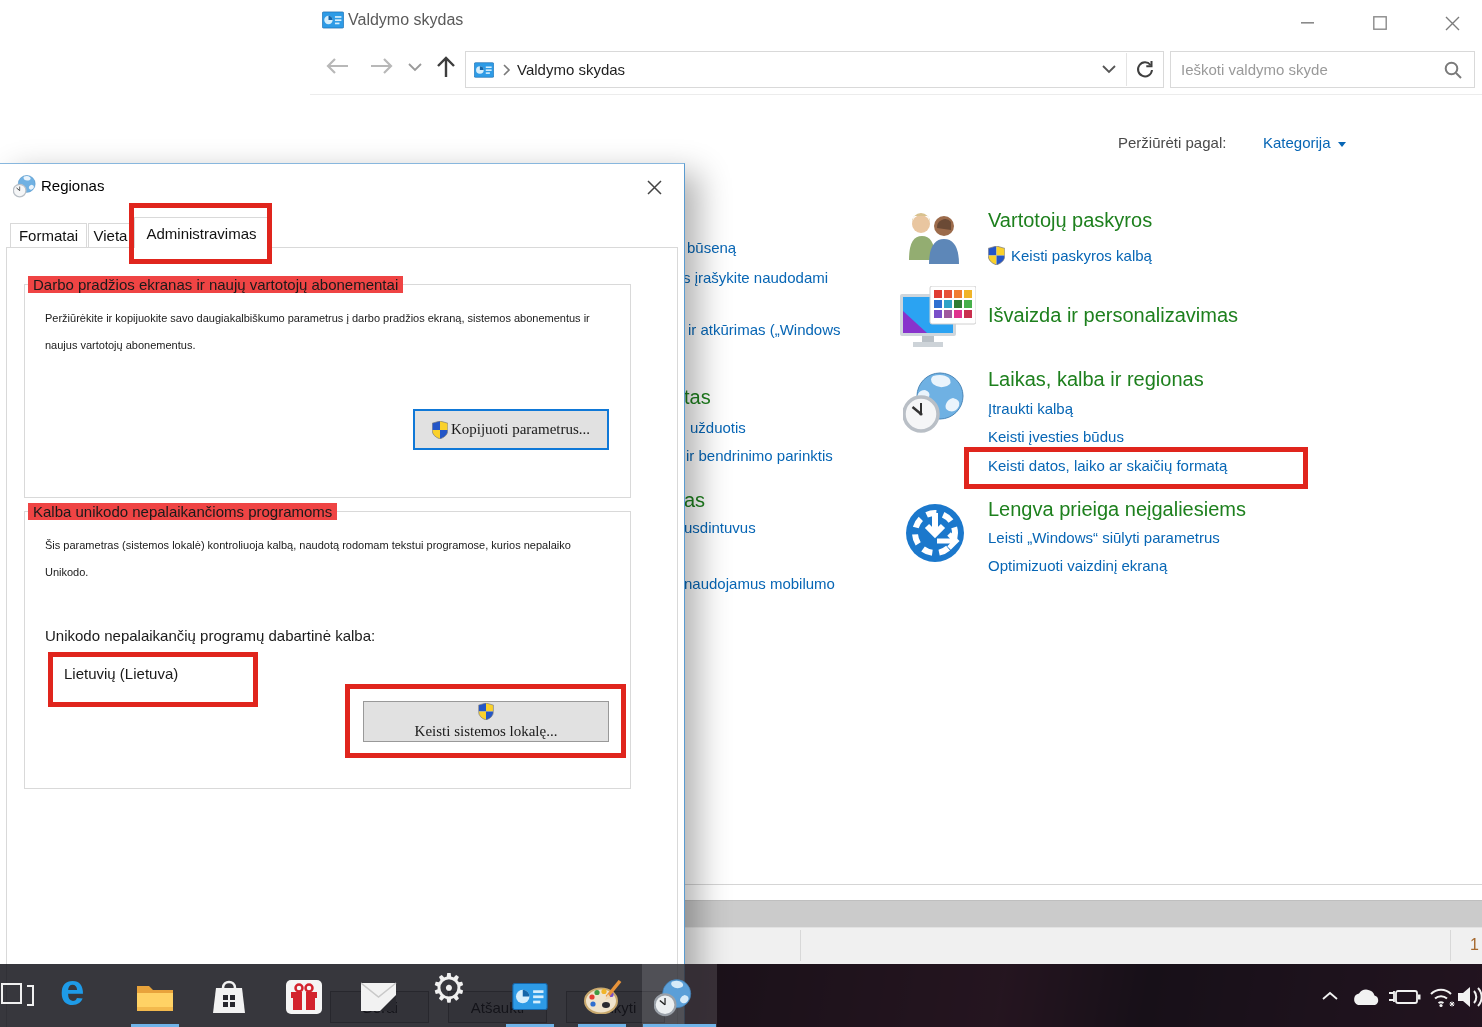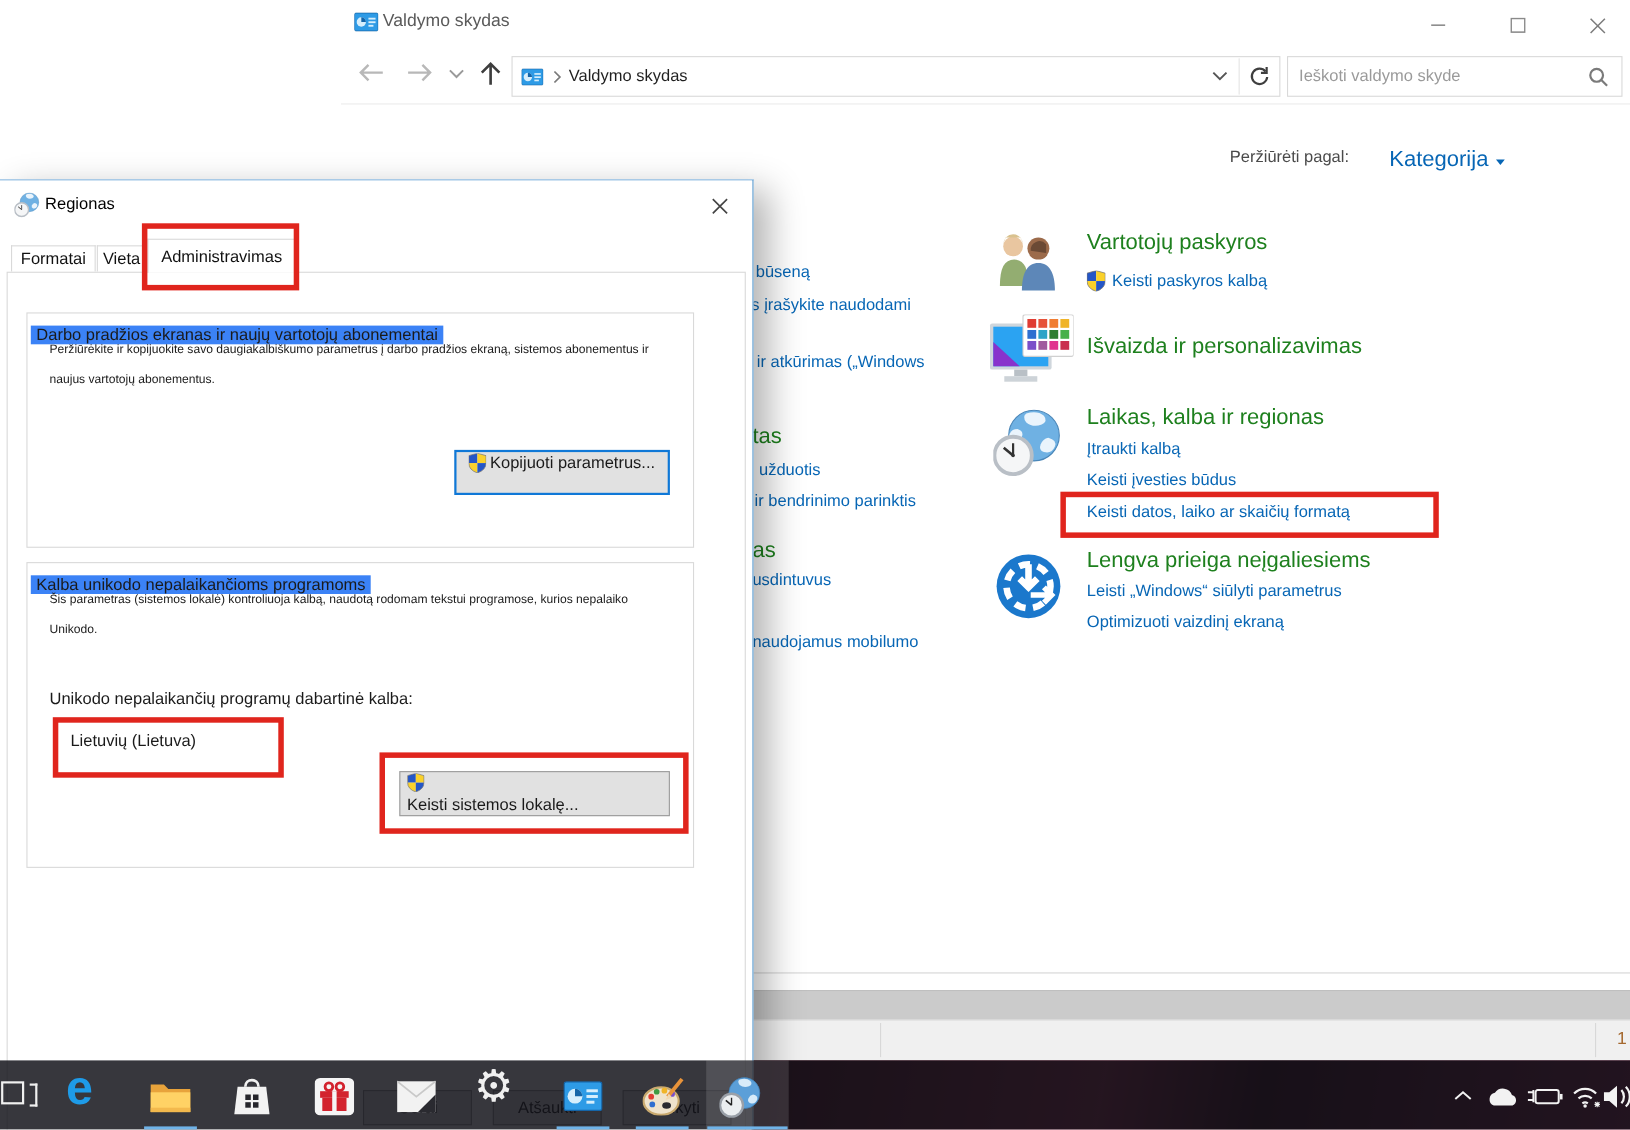--- a/index.html
+++ b/index.html
@@ -14,21 +14,21 @@
   .addr{left:465px;top:51px;width:697px;height:35px;border:1px solid #d9d9d9;background:#fff;display:flex;align-items:center;}
   .addr .crumb{font-size:15px;color:#1f1f1f;margin-left:6px;}
   .addr .sep{width:1px;height:33px;background:#e4e4e4;}
   .search{left:1170px;top:51px;width:303px;height:35px;border:1px solid #d9d9d9;background:#fff;display:flex;align-items:center;}
   .search input{flex:1;border:0;outline:0;font-family:inherit;font-size:15px;color:#333;padding:0 10px;background:transparent;}
   .search input::placeholder{color:#9a9a9a;}
   .navline{left:310px;top:94px;width:1172px;height:1px;background:#ececec;}
 
   .heading{left:418px;top:126px;font-size:24px;font-weight:400;color:#1e4f87;}
   .viewby-l{left:1118px;top:134px;font-size:15px;color:#4a4a4a;}
-  .viewby-v{left:1263px;top:134px;font-size:20px;color:#0766b5;display:flex;align-items:center;gap:7px;cursor:pointer;}
+  .viewby-v{left:1263px;top:134px;font-size:15px;color:#0766b5;display:flex;align-items:center;gap:7px;cursor:pointer;}
   .caret{width:0;height:0;border-left:4px solid transparent;border-right:4px solid transparent;border-top:5px solid #0766b5;margin-top:3px;}
 
   .frag{font-size:15px;color:#0766b5;white-space:nowrap;}
   .frag-h{font-size:20px;color:#1e801e;}
   .f0{left:687px;top:239px}.f1{left:683px;top:269px}.f2{left:688px;top:321px}
   .f3{left:684px;top:386px}.f4{left:690px;top:419px}.f5{left:686px;top:447px}
   .f6{left:684px;top:489px}.f7{left:684px;top:519px}.f8{left:684px;top:575px}
 
   .cat-title{font-size:20px;color:#1e801e;white-space:nowrap;cursor:pointer;}
   .cat-link{font-size:15px;color:#0766b5;white-space:nowrap;cursor:pointer;}
@@ -47,28 +47,28 @@
   .dlg-title{left:41px;top:13px;font-size:15px;color:#000;}
   .dlg-close{left:636px;top:8px;width:36px;height:30px;display:flex;align-items:center;justify-content:center;cursor:pointer;}
   .tab{top:59px;height:24px;background:#fff;border:1px solid #d9d9d9;border-bottom:none;
        display:flex;align-items:center;justify-content:center;font-size:15px;color:#111;cursor:pointer;box-sizing:border-box;}
   .tab0{left:10px;width:77px}.tab1{left:88px;width:45px}
   .tab-active{left:134px;top:53px;width:135px;height:31px;z-index:2;}
   .panel{left:6px;top:83px;width:672px;height:901px;border:1px solid #d9d9d9;background:#fff;box-sizing:border-box;}
   .group{border:1px solid #d9d9d9;background:#fff;}
   .g1{left:24px;top:120px;width:605px;height:212px;}
   .g2{left:24px;top:347px;width:605px;height:276px;}
-  .legend{font-size:15px;color:#1a1a1a;background:#3b82f6;padding:0 5px;white-space:nowrap;margin-top:20px;}
+  .legend{font-size:15px;color:#1a1a1a;background:#ef4444;padding:0 5px;white-space:nowrap;}
   .lg1{left:28px;top:112px}.lg2{left:28px;top:339px}
   .para{font-size:11px;color:#1a1a1a;line-height:27px;width:565px;}
   .p1{left:45px;top:141px}.p2{left:45px;top:368px}
   .curlbl{left:45px;top:463px;font-size:15px;}
   .curval{left:64px;top:501px;font-size:15px;}
-  .uacbtn{display:flex;align-items:flex-start;justify-content:center;gap:3px;background:#e1e1e1;
-          font-size:15px;color:#1a1a1a;box-sizing:border-box;cursor:pointer;font-family:Liberation Sans, sans-serif;}
+  .uacbtn{display:flex;align-items:center;justify-content:center;gap:3px;background:#e1e1e1;
+          font-size:15px;color:#1a1a1a;box-sizing:border-box;cursor:pointer;font-family:Liberation Serif, serif;}
   .btn1{left:413px;top:245px;width:196px;height:41px;border:2px solid #0f78d7;}
   .btn2{left:363px;top:537px;width:246px;height:41px;border:1px solid #999;flex-direction:column;}
   .dlg-botbtn{top:827px;width:99px;height:32px;background:#e7e7e7;border:1px solid #9b9b9b;
               font-size:15px;color:#222;display:flex;align-items:center;justify-content:center;box-sizing:border-box;cursor:pointer;}
   .bb0{left:330px}.bb1{left:448px}.bb2{left:566px}
 
   
   .rbox{border:5px solid #e0251d;box-sizing:border-box;z-index:6;pointer-events:none;}
   .rb-tab{left:129px;top:39px;width:143px;height:61px;}
   .rb-val{left:48px;top:488px;width:210px;height:55px;}

